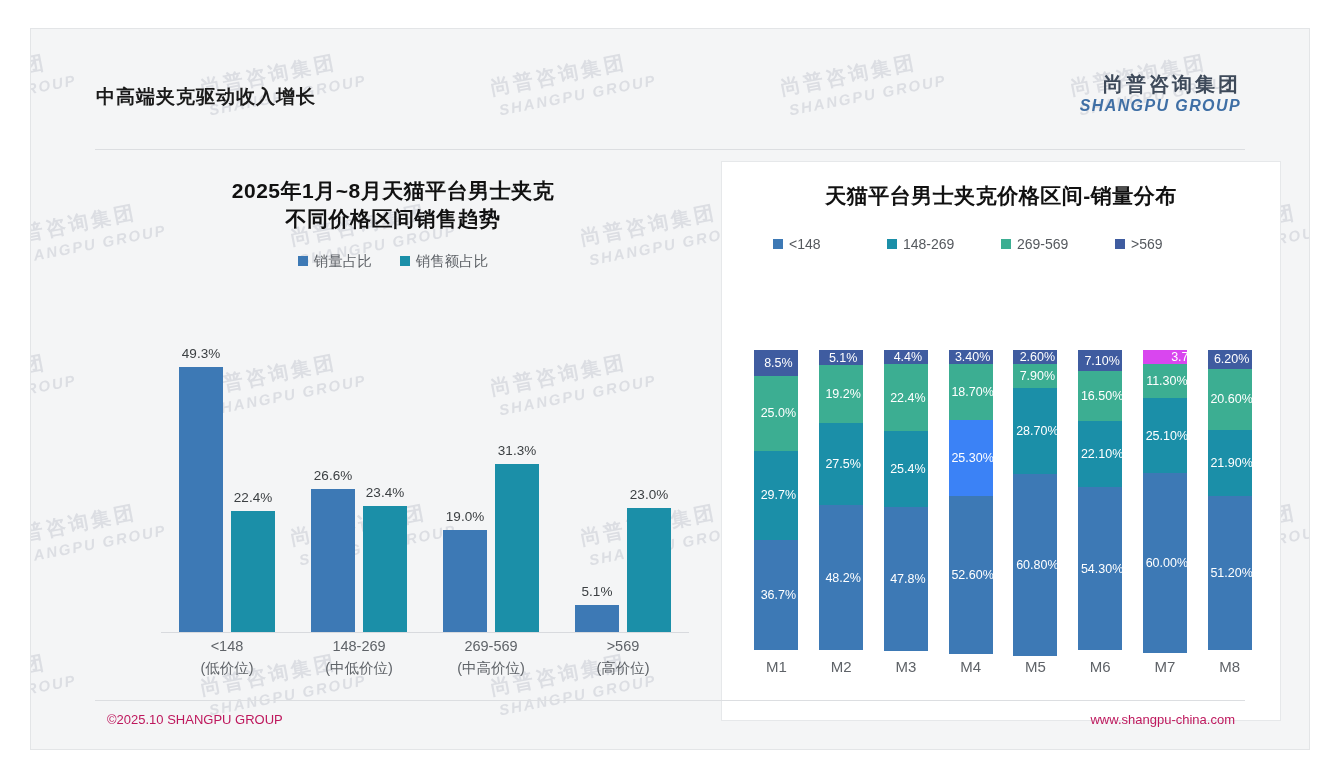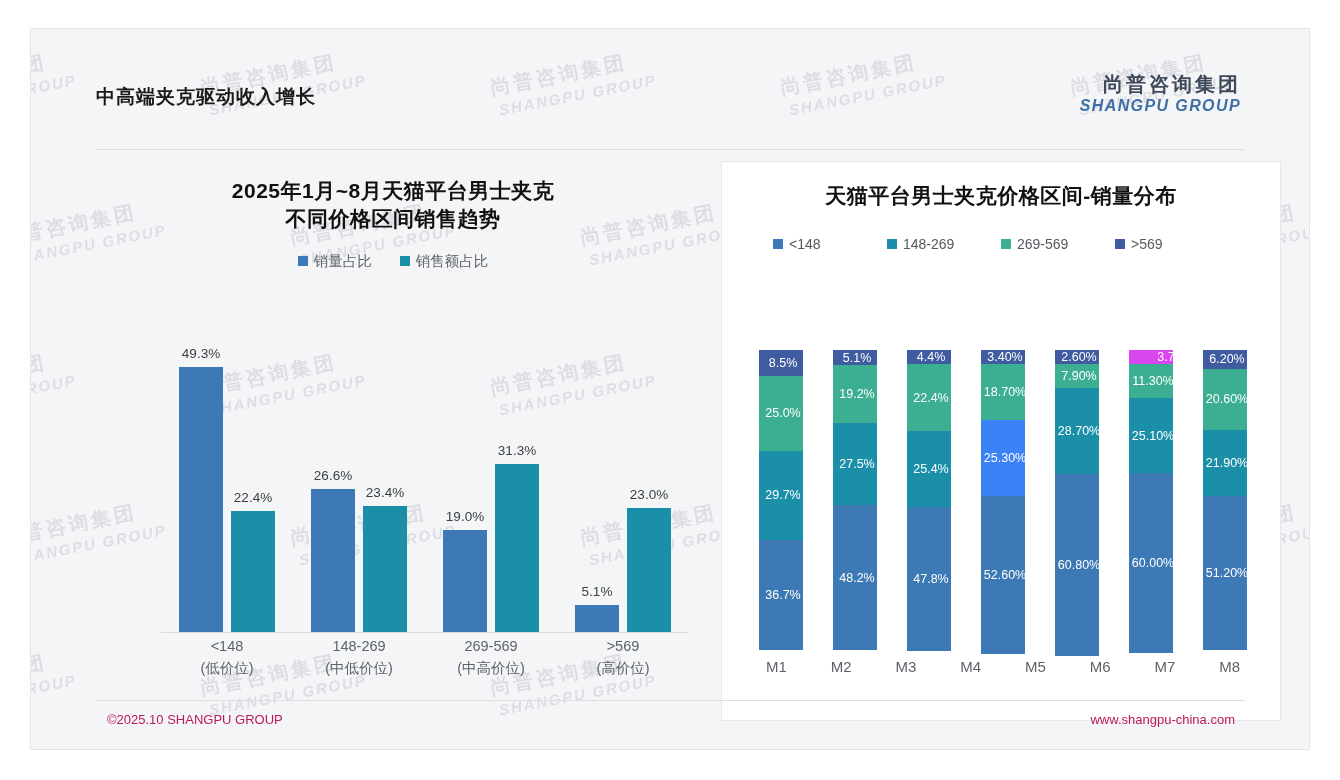--- a/index.html
+++ b/index.html
@@ -489,20 +489,36 @@
               <div class="sc-seg" style="flex: 0 0 28.7%; background: rgb(27, 143, 168);">
                 <span class="sc-seg-label">28.70%</span>
               </div>
               <div class="sc-seg" style="flex: 0 0 60.8%; background: rgb(61, 121, 181);">
                 <span class="sc-seg-label">60.80%</span>
               </div>
             </div>
           </div>
           <div class="sc-col">
             <div class="sc-stack">
+              <div class="sc-seg" style="flex: 0 0 7.1%; background: rgb(63, 92, 160);">
+                <span class="sc-seg-label">7.10%</span>
+              </div>
+              <div class="sc-seg" style="flex: 0 0 16.5%; background: rgb(60, 174, 146);">
+                <span class="sc-seg-label">16.50%</span>
+              </div>
+              <div class="sc-seg" style="flex: 0 0 22.1%; background: rgb(27, 143, 168);">
+                <span class="sc-seg-label">22.10%</span>
+              </div>
+              <div class="sc-seg" style="flex: 0 0 54.3%; background: rgb(61, 121, 181);">
+                <span class="sc-seg-label">54.30%</span>
+              </div>
+            </div>
+          </div>
+          <div class="sc-col">
+            <div class="sc-stack">
               <div class="sc-seg" style="flex: 0 0 3.7%; background: #d946ef; padding-left: 44px;">
                 <span class="sc-seg-label">3.70%</span>
               </div>
               <div class="sc-seg" style="flex: 0 0 11.3%; background: rgb(60, 174, 146);">
                 <span class="sc-seg-label">11.30%</span>
               </div>
               <div class="sc-seg" style="flex: 0 0 25.1%; background: rgb(27, 143, 168);">
                 <span class="sc-seg-label">25.10%</span>
               </div>
               <div class="sc-seg" style="flex: 0 0 60%; background: rgb(61, 121, 181);">

